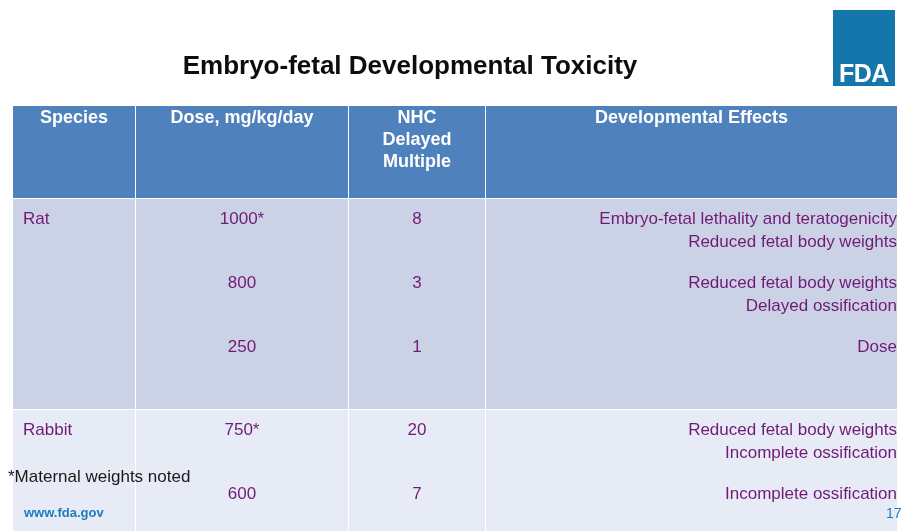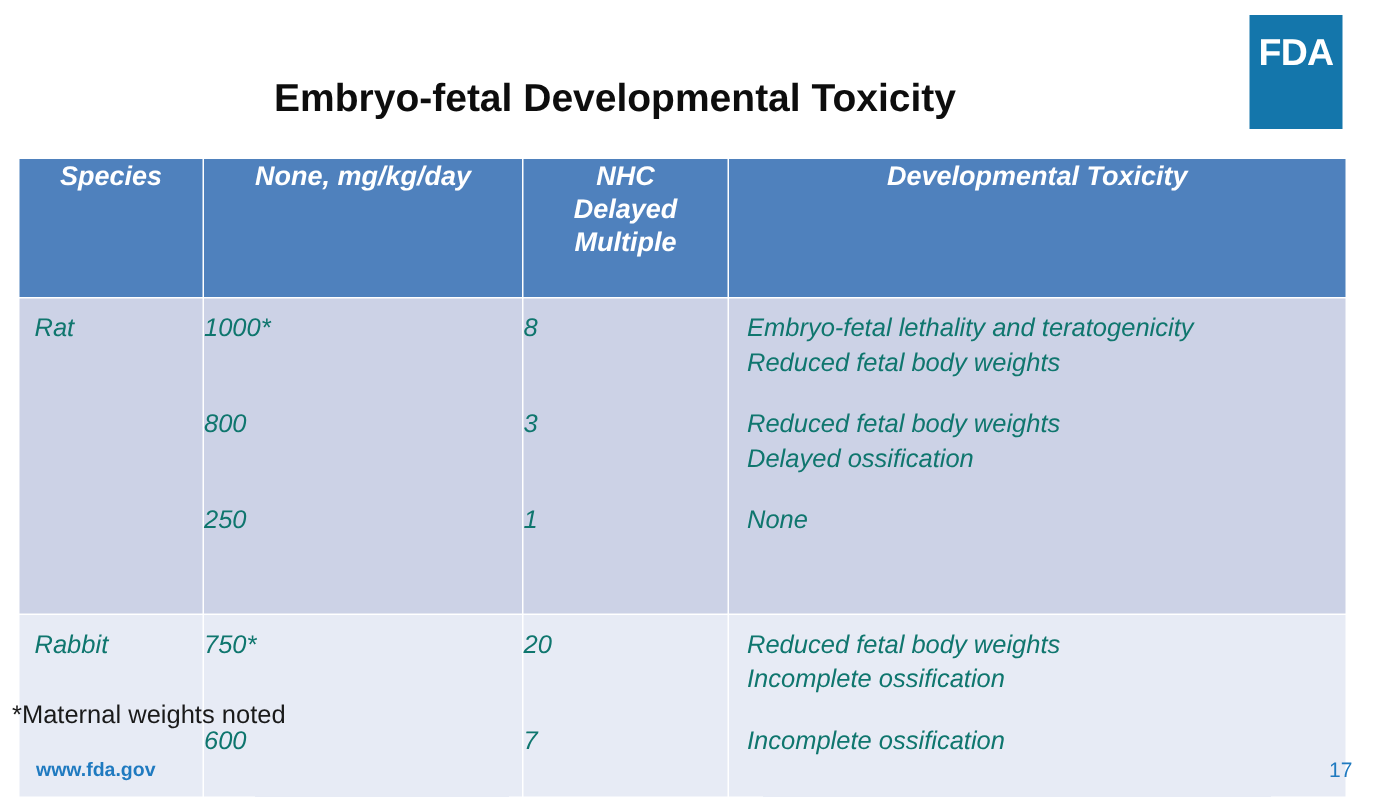--- a/index.html
+++ b/index.html
@@ -19,21 +19,21 @@
 
   
   .fda-logo {
     position: absolute;
     top: 10px;
     left: 833px;
     width: 62px;
     height: 76px;
     background: #1476ab;
     display: flex;
-    align-items: flex-start;
+    align-items: flex-end;
     justify-content: center;
     padding-top: 13px;
     box-sizing: border-box;
   }
   .fda-logo .fda-wordmark {
     color: #ffffff;
     font-family: "Liberation Sans", sans-serif;
     font-weight: bold;
     font-size: 25px;
     letter-spacing: -0.5px;
@@ -62,21 +62,20 @@
     width: 886px;
     border-collapse: separate;
     border-spacing: 1px;
     table-layout: fixed;
   }
   .tox-table th,
   .tox-table td {
     padding: 0;
     margin: 16px;
     vertical-align: top;
-    font-style: italic;
   }
 
   .col-species  { width: 122px; }
   .col-dose     { width: 212px; }
   .col-nhc      { width: 136px; }
   .col-effects  { width: auto;  }
 
   thead th {
     background: #4f81bd;
     color: #ffffff;
@@ -84,35 +83,36 @@
     font-size: 18px;
     line-height: 22px;
     text-align: center;
     vertical-align: middle;
     height: 92px;
   }
 
   tbody td {
     font-size: 17px;
     line-height: 23px;
-    color: #0f766e;
+    color: #701a75;
   }
   tbody tr.band-rat td    { background: #ccd2e6; }
   tbody tr.band-rabbit td { background: #e7ebf5; }
 
   td.cell-species {
     padding: 8px 0 8px 10px;
     text-align: left;
   }
   td.cell-dose,
   td.cell-nhc {
+    text-align: center;
     padding: 8px 0 10px 0;
   }
   td.cell-effects {
-    text-align: left;
+    text-align: right;
     padding: 8px 0 10px 12px;
   }
 
   .subrow {
     height: 64px;
   }
   .subline {
     display: block;
     white-space: nowrap;
   }
@@ -157,27 +157,27 @@
 <table class="tox-table">
   <colgroup>
     <col class="col-species">
     <col class="col-dose">
     <col class="col-nhc">
     <col class="col-effects">
   </colgroup>
   <thead>
     <tr>
       <th>Species</th>
-      <th>None, mg/kg/day</th>
+      <th>Dose, mg/kg/day</th>
       <th>
         <span class="subline">NHC</span>
         <span class="subline">Delayed</span>
         <span class="subline">Multiple</span>
       </th>
-      <th>Developmental Toxicity</th>
+      <th>Developmental Effects</th>
     </tr>
   </thead>
   <tbody>
 
     <tr class="band-rat">
       <td class="cell-species">Rat</td>
 
       <td class="cell-dose">
         <div class="subrow">
           <span class="subline">1000*</span>
@@ -205,21 +205,21 @@
       <td class="cell-effects">
         <div class="subrow">
           <span class="subline">Embryo-fetal lethality and teratogenicity</span>
           <span class="subline">Reduced fetal body weights</span>
         </div>
         <div class="subrow">
           <span class="subline">Reduced fetal body weights</span>
           <span class="subline">Delayed ossification</span>
         </div>
         <div class="subrow">
-          <span class="subline">None</span>
+          <span class="subline">Dose</span>
         </div>
       </td>
     </tr>
 
     <tr class="band-rabbit">
       <td class="cell-species">Rabbit</td>
 
       <td class="cell-dose">
         <div class="subrow">
           <span class="subline">750*</span>

